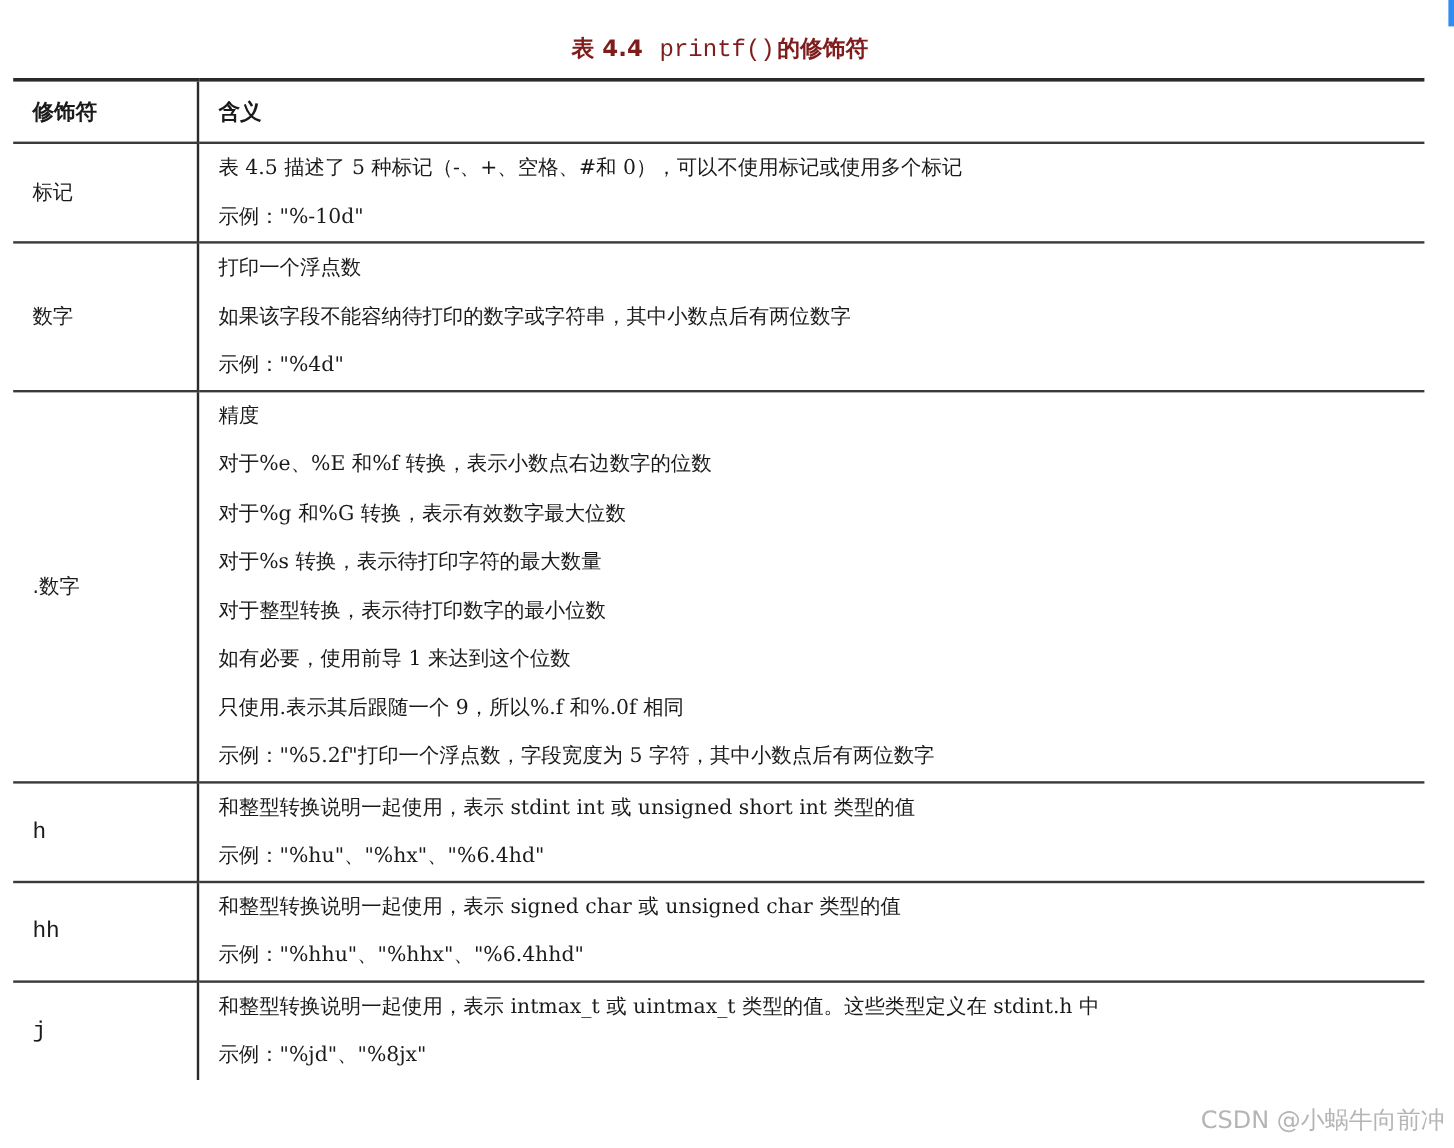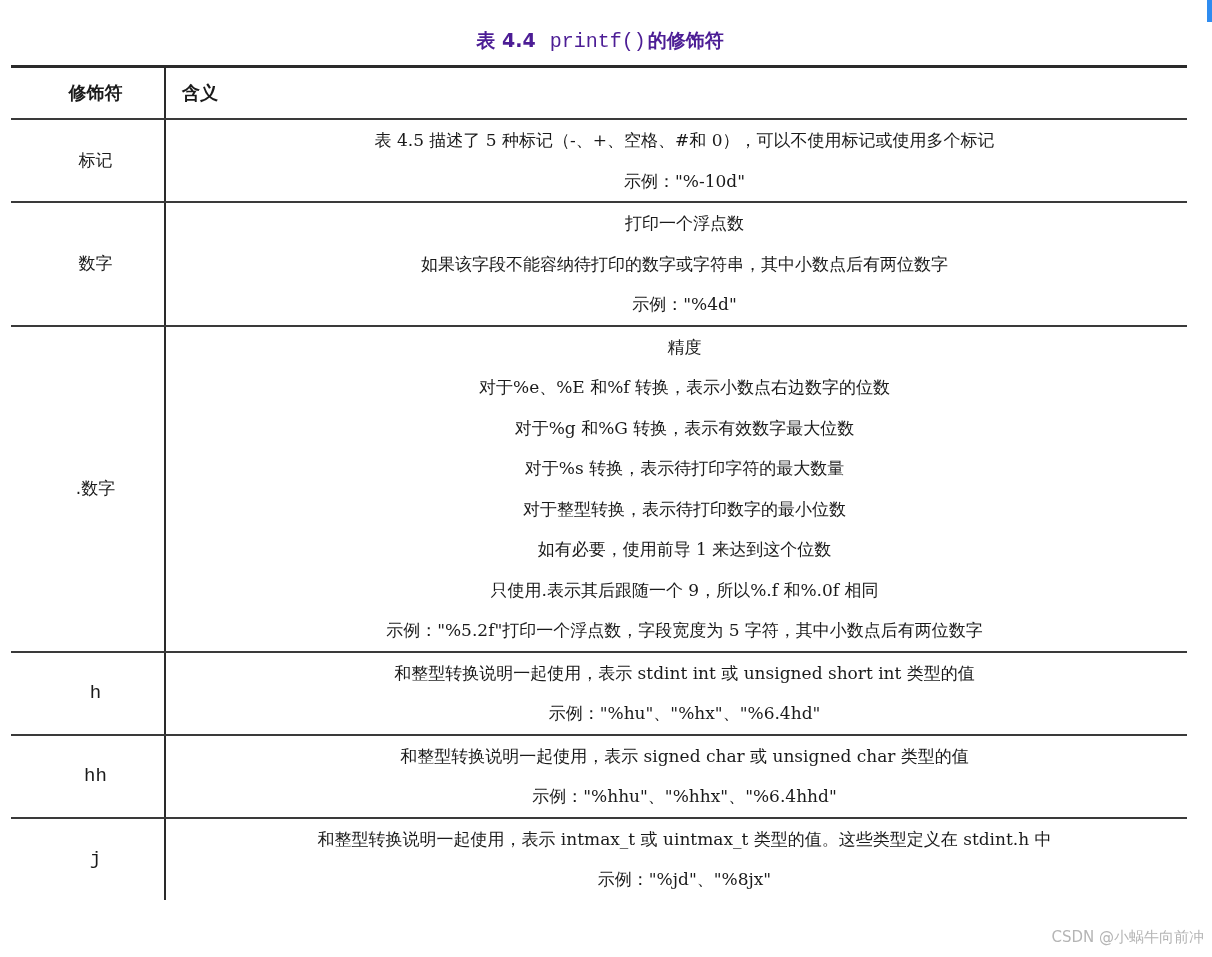--- a/index.html
+++ b/index.html
@@ -8,49 +8,48 @@
       background: #ffffff; color: #1a1a1a;
       font-family: "DejaVu Sans", "Liberation Sans", sans-serif;
       position: relative;
     }
     .accent-bar {
       position: absolute; top: 0; right: 0; width: 5px; height: 22px;
       background: #2f8cf0;
     }
     .caption {
       position: absolute; top: 28px; left: 0; width: 1200px;
-      text-align: center; font-size: 19px; font-weight: bold; color: #4c1d95;
+      text-align: center; font-size: 19px; font-weight: bold; color: #7f1d1d;
     }
     .caption .mono { font-family: "Liberation Mono", "DejaVu Sans Mono", monospace; font-weight: normal; font-size: 20px; margin: 0 2px 0 14px; }
     .caption .cn { font-weight: bold; }
     table.mod-table {
       position: absolute; top: 65px; left: 11px; width: 1176px;
       border-collapse: collapse;
     }
     table.mod-table td, table.mod-table th {
       border-top: 2px solid #3a3a3a;
       border-bottom: 2px solid #3a3a3a;
       vertical-align: middle;
       padding: 0;
     }
     table.mod-table tr:first-child th { border-top: 3px solid #2a2a2a; }
-    .col-mod { width: 137px; border-right: 2px solid #2a2a2a; padding-left: 16px !important; text-align: center; }
+    .col-mod { width: 137px; border-right: 2px solid #2a2a2a; padding-left: 16px !important; text-align: left; }
     .col-mean { padding-left: 16px !important; text-align: left; margin-left: 11px; }
     th { font-size: 18px; font-weight: bold; height: 50px; }
     .mod-cell { font-size: 17px; }
     .mod-cell.latin { font-family: "Liberation Mono", "DejaVu Sans Mono", monospace; font-size: 19px; }
     .line {
       font-size: 17px; height: 40.5px; line-height: 40.5px; white-space: nowrap;
       font-family: "DejaVu Serif", "Liberation Serif", serif;
-      text-align: center;
     }
     .lines { padding: 3px 0 4px; }
     .watermark {
       position: absolute; right: 8px; bottom: 10px;
-      font-size: 15px; color: #b5b5b5;
+      font-size: 20px; color: #b5b5b5;
       font-family: "DejaVu Sans", sans-serif;
     }
   </style>
 </head>
 <body>
 
 <div class="accent-bar"></div>
 
 <div class="caption">
   <span class="cn">表 4.4</span><span class="mono">printf()</span><span class="cn">的修饰符</span>

